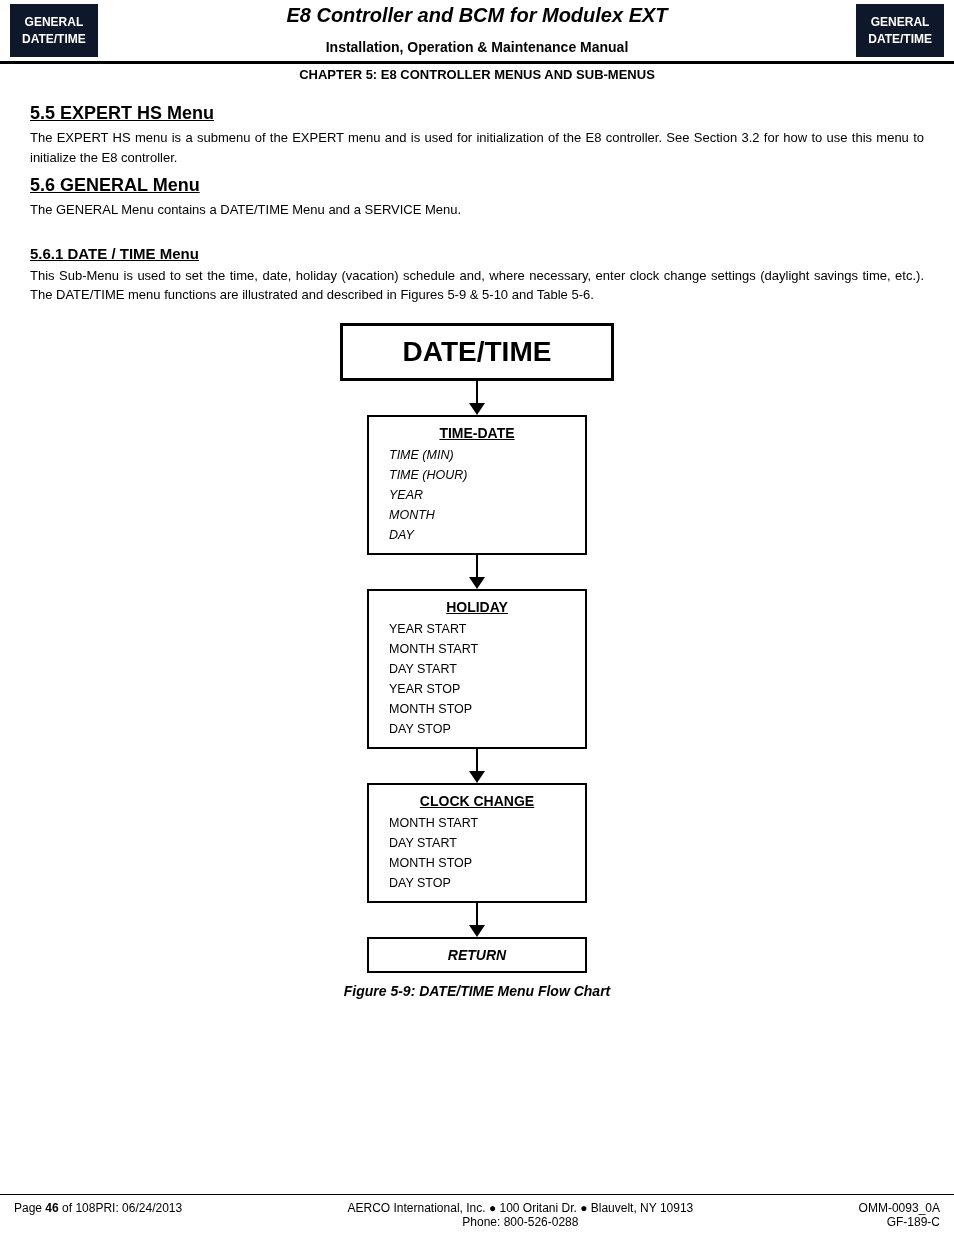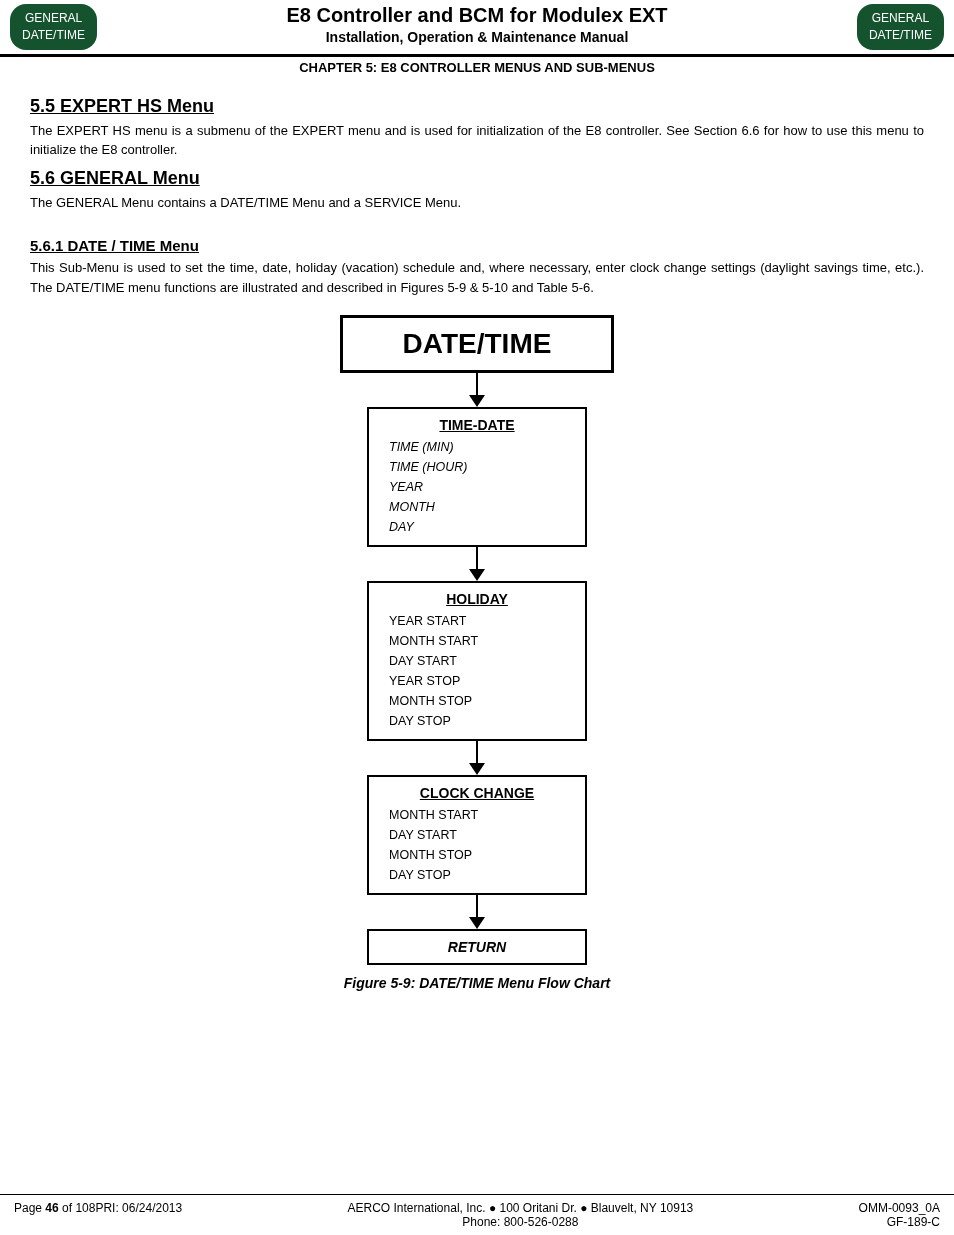--- a/index.html
+++ b/index.html
@@ -21,40 +21,40 @@
 
     
     .header {
       display: flex;
       align-items: stretch;
       border-bottom: 2px solid #000;
       padding: 4px 10px;
       gap: 10px;
     }
     .header-badge {
-      background: #14532d;
+      background: #0f172a;
       color: #fff;
-      font-weight: normal;
+      font-weight: bold;
       font-size: 12px;
       text-align: center;
       padding: 6px 12px;
       display: flex;
       flex-direction: column;
       justify-content: center;
       line-height: 1.4;
-      border-radius: 16px;
     }
     .header-center {
       flex: 1;
       text-align: center;
     }
     .header-center h1 {
       font-size: 20px;
       font-weight: bold;
-      margin-bottom: 2px;
+      margin-bottom: 12px;
+      font-style: italic;
     }
     .header-center h2 {
       font-size: 14px;
       font-weight: bold;
       margin-bottom: 2px;
     }
     .chapter-bar {
       background: #fff;
       text-align: center;
       font-size: 13px;
@@ -202,21 +202,21 @@
   <div class="chapter-bar">
     <span class="ch">CHAPTER 5:</span>
     <span>E8 CONTROLLER MENUS AND SUB-MENUS</span>
   </div>
 
   <div class="content">
 
     <div class="section-title">
       <span>5.5  EXPERT HS Menu</span>
     </div>
-    <p>The EXPERT HS menu is a submenu of the EXPERT menu and is used for initialization of the E8 controller. See Section 6.6 for how to use this menu to initialize the E8 controller.</p>
+    <p>The EXPERT HS menu is a submenu of the EXPERT menu and is used for initialization of the E8 controller. See Section 3.2 for how to use this menu to initialize the E8 controller.</p>
 
     <div class="section-title">
       <span>5.6  GENERAL Menu</span>
     </div>
     <p>The GENERAL Menu contains a DATE/TIME Menu and a SERVICE Menu.</p>
 
     <div class="subsection-title">
       <span>5.6.1 <span style="text-decoration:underline;">DATE / TIME Menu</span></span>
     </div>
     <p>This Sub-Menu is used to set the time, date, holiday (vacation) schedule and, where necessary, enter clock change settings (daylight savings time, etc.). The DATE/TIME menu functions are illustrated and described in Figures 5-9 &amp; 5-10 and Table 5-6.</p>

